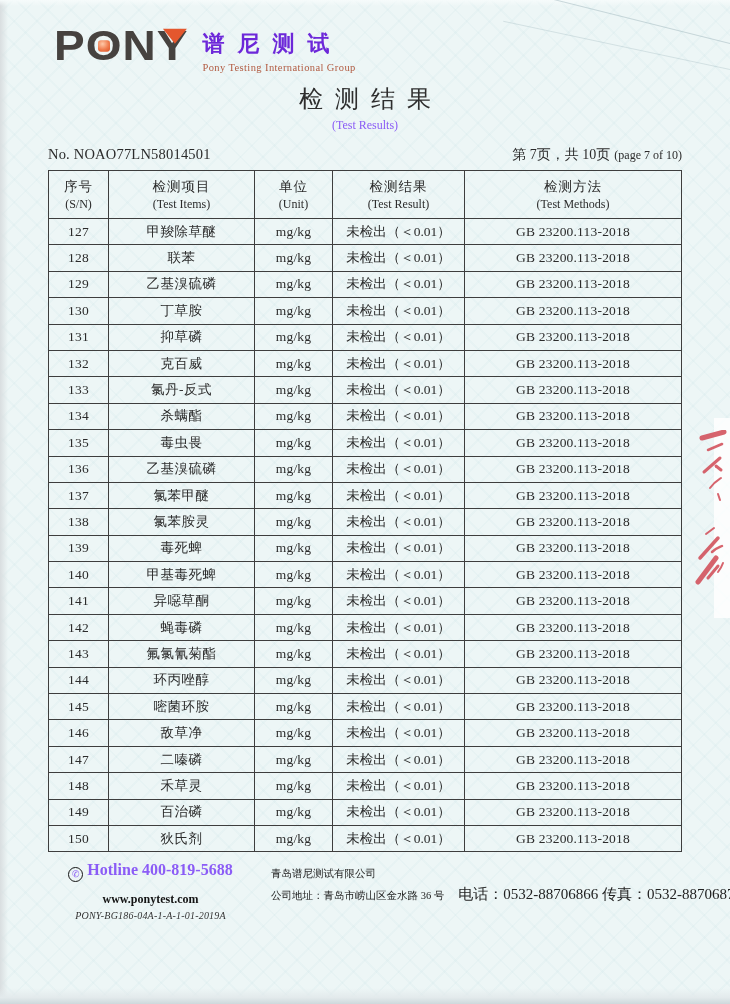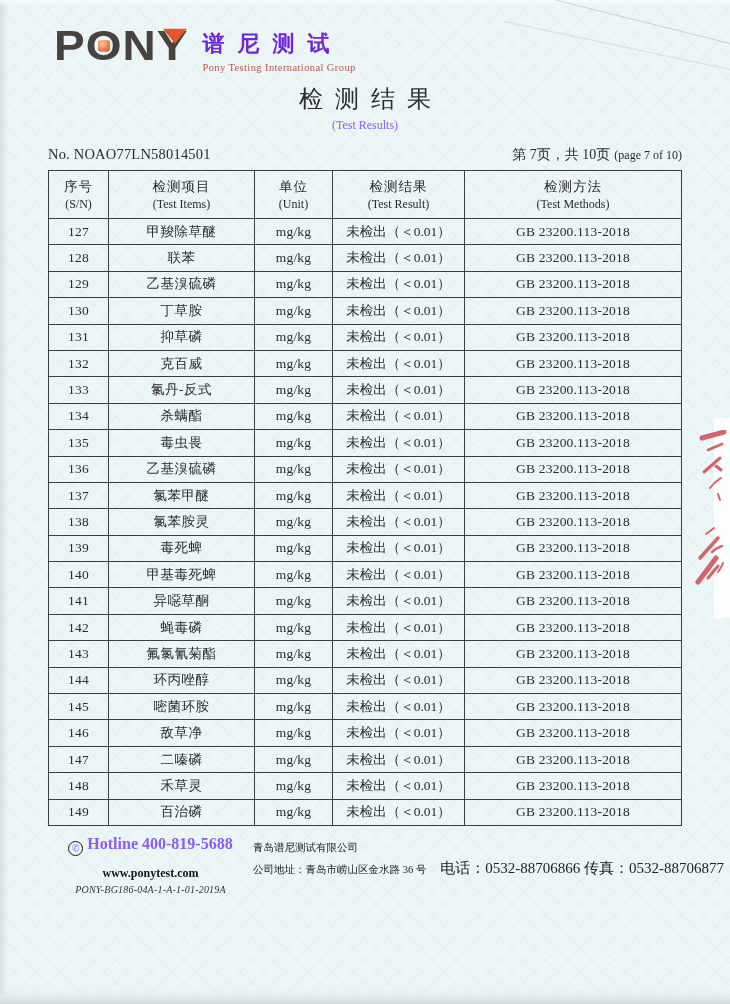--- a/index.html
+++ b/index.html
@@ -71,21 +71,21 @@
 
   
   .footer { display:flex; align-items:flex-start; margin-top:9px; }
   .f-left { width:205px; text-align:center; flex:none; }
   .hotline { font-size:16px; font-weight:bold; color:#8b5cf6; white-space:nowrap; }
   .phone-ic { display:inline-block; width:15px; height:15px; border:1.6px solid #141414;
     border-radius:50%; font-size:9px; line-height:12px; text-align:center;
     vertical-align:-2px; margin-right:4px; font-weight:normal; }
   .website { font-size:12px; font-weight:bold; color:#141414; margin-top:10px; }
   .doc-code { font-size:10px; margin-top:3px; color:#333; letter-spacing:0.2px;font-style:italic; }
-  .f-mid { font-size:10.5px; color:#222; line-height:2.05; padding-top:2px; flex:none; }
+  .f-mid { margin-left:18px; font-size:10.5px; color:#222; line-height:2.05; padding-top:2px; flex:none; }
   .f-right { margin-left:14px; font-size:15px; color:#222; padding-top:24px; white-space:nowrap; }
 </style>
 </head>
 <body>
 
 <div class="edge-left"></div>
 <div class="edge-top"></div>
 <div class="crease-1"></div>
 <div class="crease-2"></div>
 
@@ -299,20 +299,27 @@
         <tr>
           <td class="cell-sn">148</td>
           <td class="cell-item">禾草灵</td>
           <td class="cell-unit">mg/kg</td>
           <td class="cell-result">未检出（＜0.01）</td>
           <td class="cell-method">GB 23200.113-2018</td>
         </tr>
         <tr>
           <td class="cell-sn">149</td>
           <td class="cell-item">百治磷</td>
+          <td class="cell-unit">mg/kg</td>
+          <td class="cell-result">未检出（＜0.01）</td>
+          <td class="cell-method">GB 23200.113-2018</td>
+        </tr>
+        <tr>
+          <td class="cell-sn">150</td>
+          <td class="cell-item">狄氏剂</td>
           <td class="cell-unit">mg/kg</td>
           <td class="cell-result">未检出（＜0.01）</td>
           <td class="cell-method">GB 23200.113-2018</td>
         </tr>
       </tbody>
   </table>
 
   <div class="footer">
     <div class="f-left">
       <div class="hotline">

